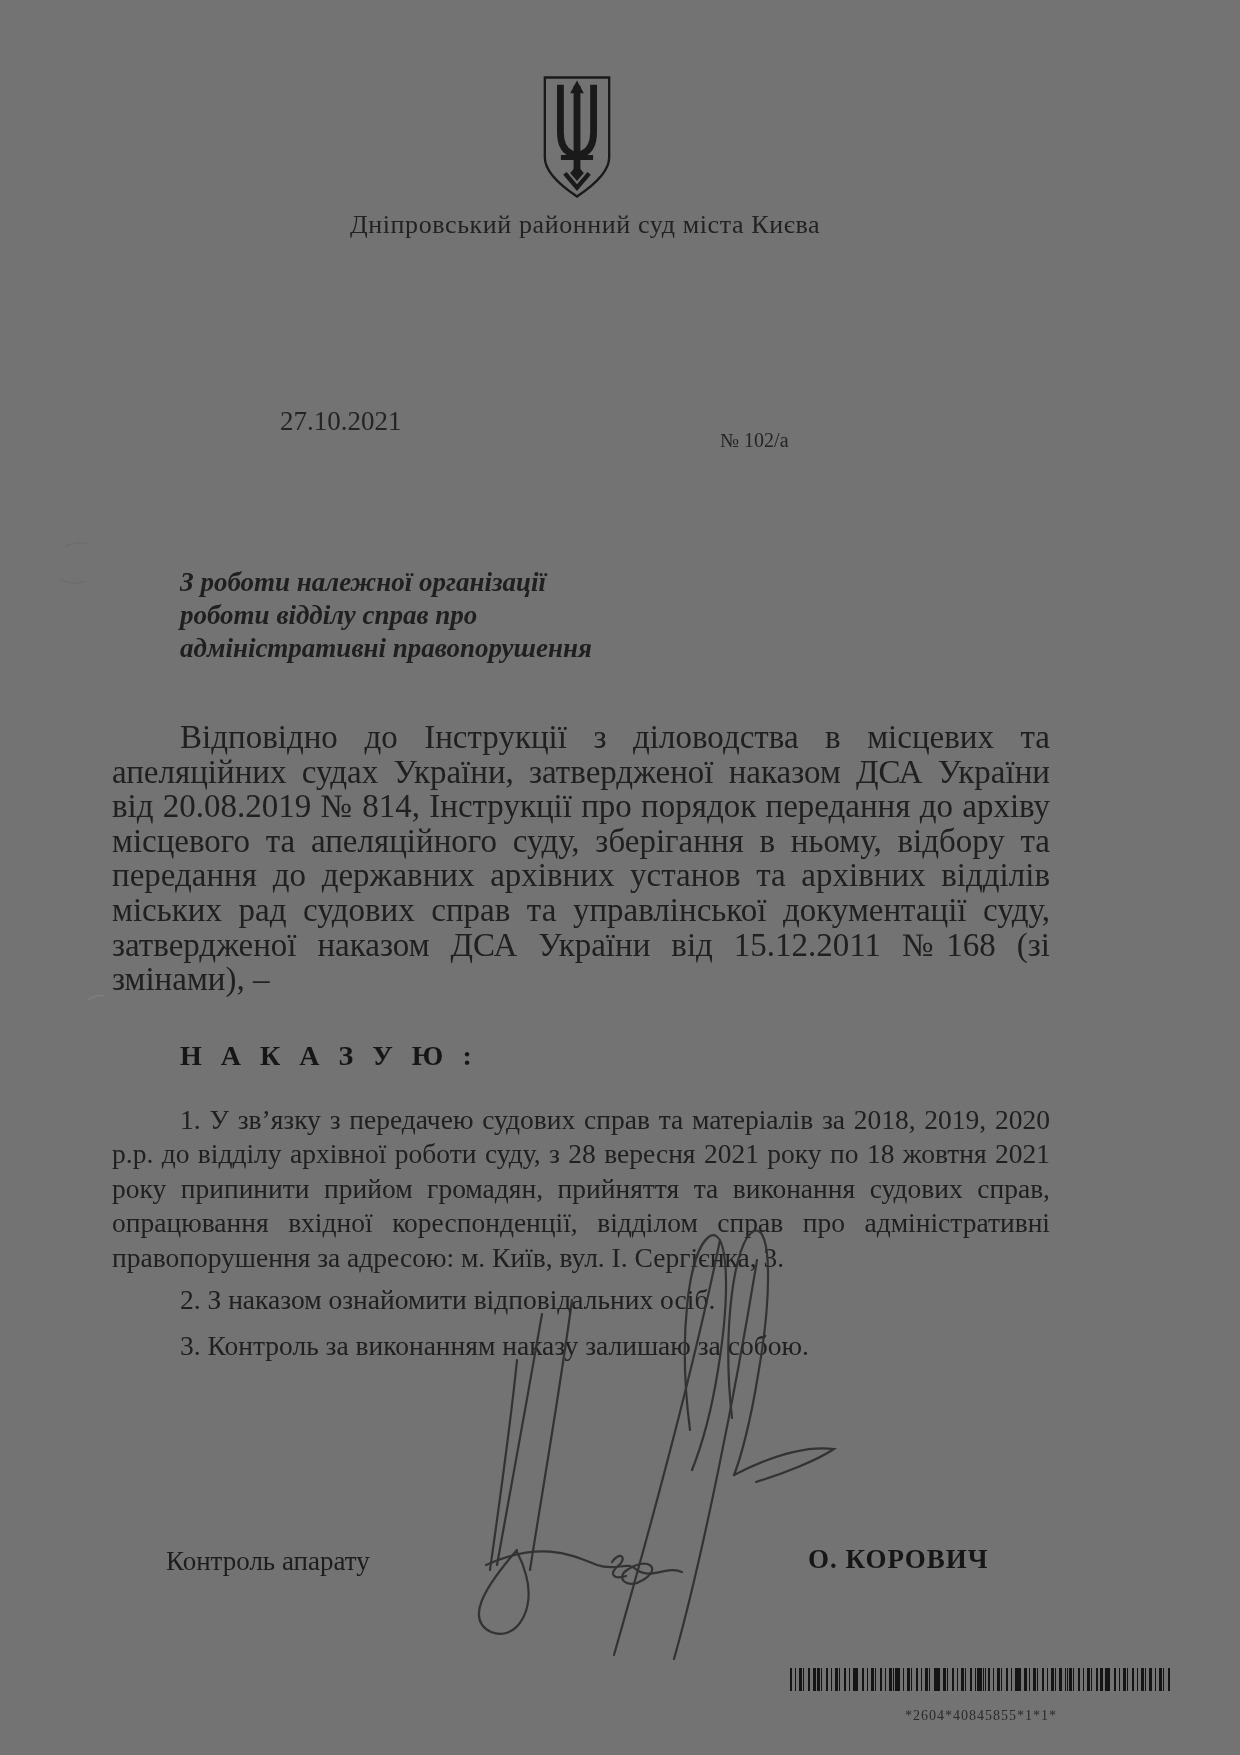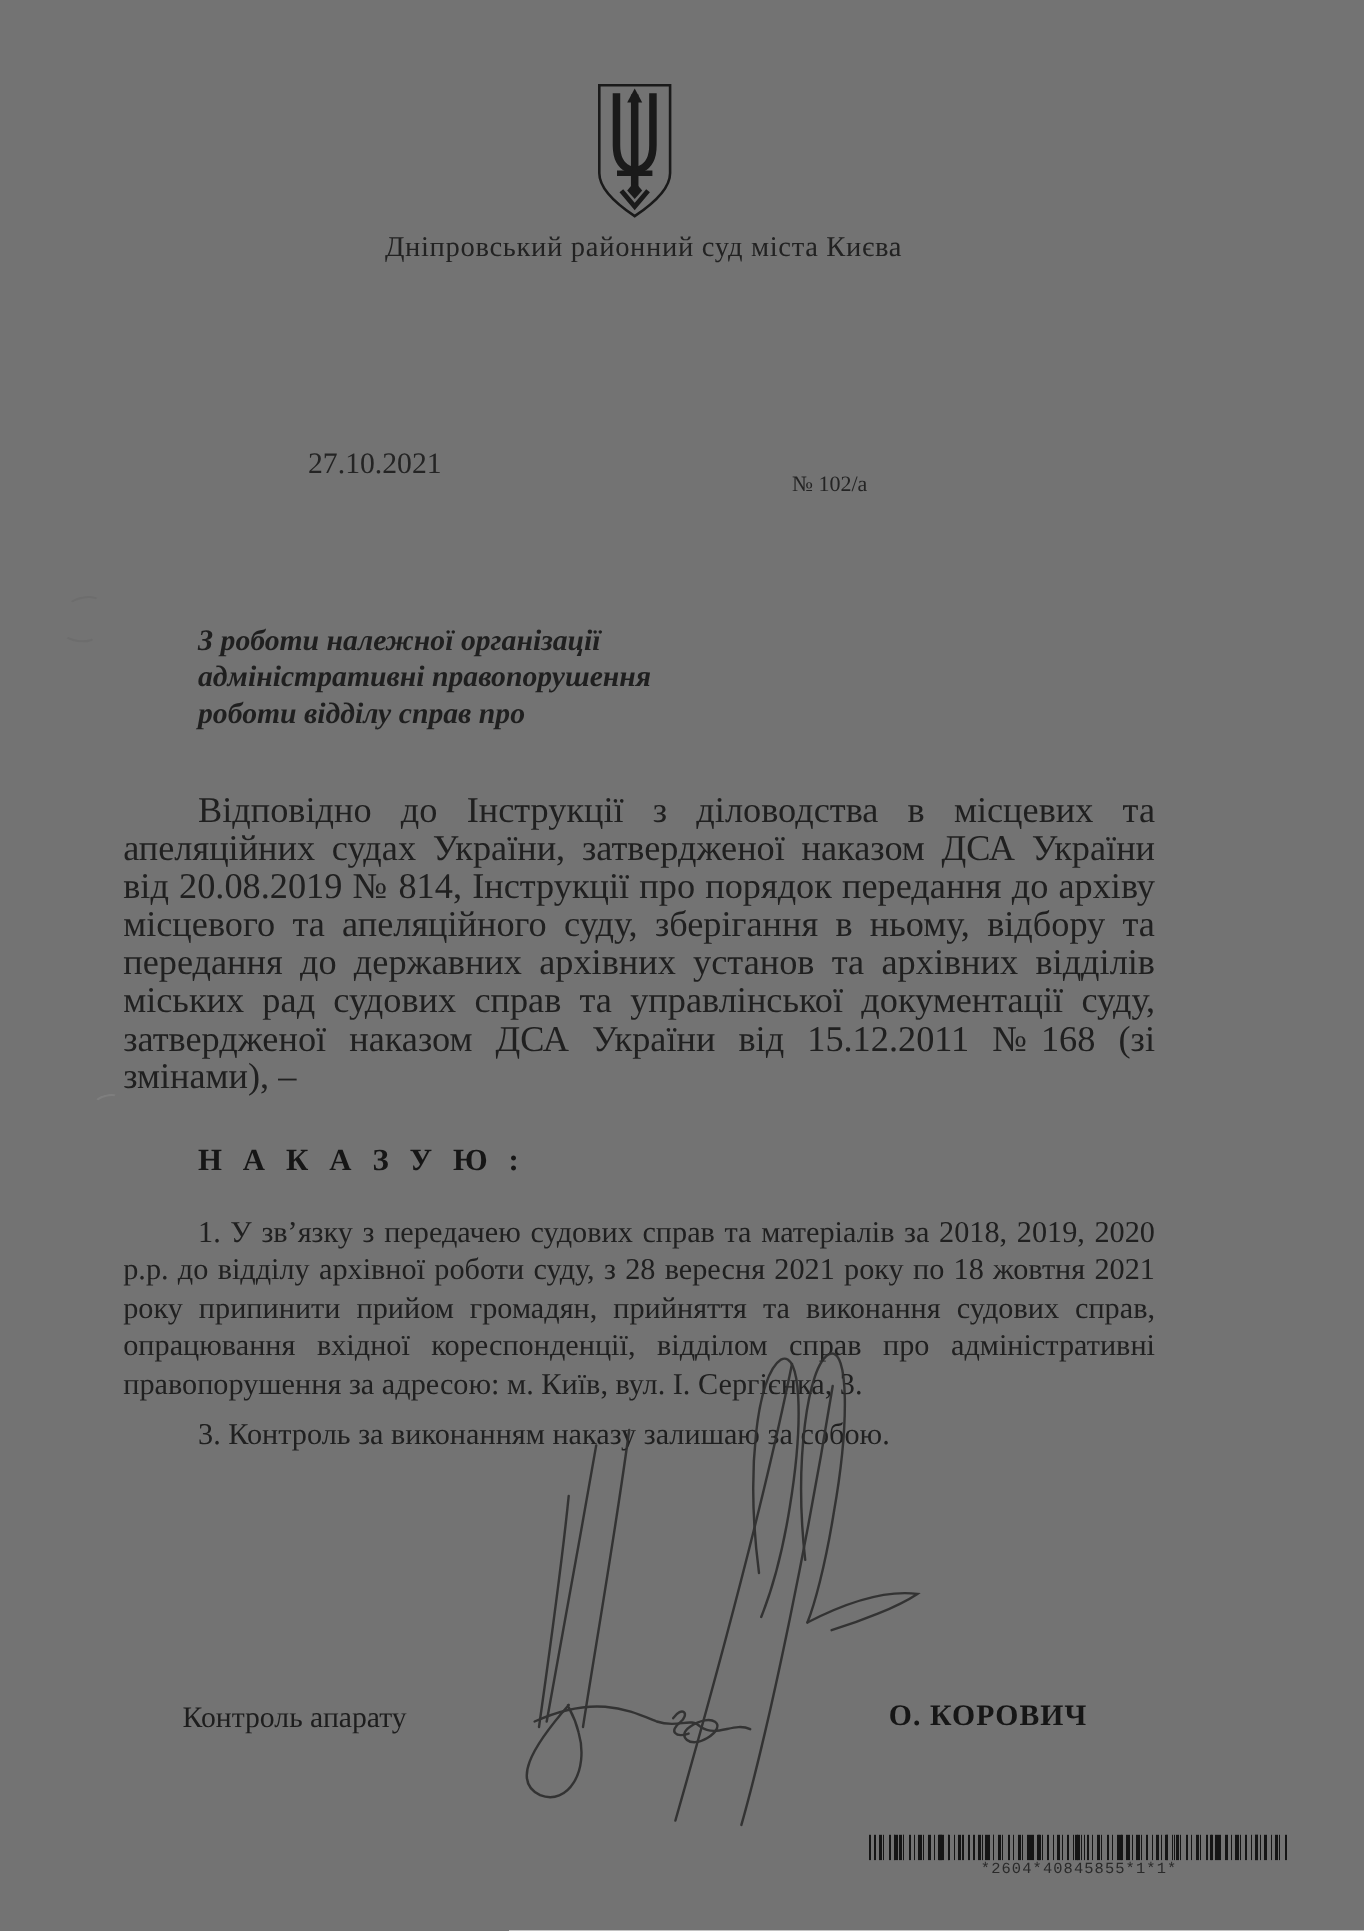--- a/index.html
+++ b/index.html
@@ -59,22 +59,22 @@
   .signature { position:absolute; left:420px; top:1218px; width:430px; height:445px; }
 
   .barcode-wrap { position:absolute; left:790px; top:1668px; width:382px; text-align:center; }
   .bars {
     width:382px; height:23px; margin:0 auto;
     background-image:
       repeating-linear-gradient(90deg,#151515 0 2px,transparent 2px 5px,#151515 5px 6px,transparent 6px 9px,#151515 9px 12px,transparent 12px 13px,#151515 13px 14px,transparent 14px 18px),
       repeating-linear-gradient(90deg,transparent 0 23px,#151515 23px 26px,transparent 26px 31px,#151515 31px 32px,transparent 32px 41px);
   }
   .barcode-text {
-    font-family:Liberation Mono, monospace; font-size:14px; color:#2a2a2a;
-    letter-spacing:1px; margin-top:1px;
+    font-family:Liberation Serif, serif; font-size:14px; color:#2a2a2a;
+    letter-spacing:1px; margin-top:17px;
   }
 </style>
 </head>
 <body>
 
 <div class="page">
 
   <div class="emblem">
     <svg viewBox="0 0 80 130" width="78" height="130">
       <g fill="none" stroke="#1a1a1a" stroke-width="2.4">
@@ -96,30 +96,31 @@
 
   <div class="date-line">27.10.2021</div>
   <div class="num-line">№ 102/а</div>
 
   <div class="artifact a1"></div>
   <div class="artifact a2"></div>
   <div class="artifact a3"></div>
 
   <div class="purpose">
     <div>З роботи належної організації</div>
+    <div>роботи відділу справ про</div>
     <div>адміністративні правопорушення</div>
-    <div>роботи відділу справ про</div>
   </div>
 
   <div class="preamble">Відповідно до Інструкції з діловодства в місцевих та апеляційних судах України, затвердженої наказом ДСА України від 20.08.2019 № 814, Інструкції про порядок передання до архіву місцевого та апеляційного суду, зберігання в ньому, відбору та передання до державних архівних установ та архівних відділів міських рад судових справ та управлінської документації суду, затвердженої наказом ДСА України від 15.12.2011 №168 (зі змінами), –</div>
 
   <div class="order-word">Н А К А З У Ю :</div>
 
   <div class="items">
     <p class="justify">1. У зв’язку з передачею судових справ та матеріалів за 2018, 2019, 2020 р.р. до відділу архівної роботи суду, з 28 вересня 2021 року по 18 жовтня 2021 року припинити прийом громадян, прийняття та виконання судових справ, опрацювання вхідної кореспонденції, відділом справ про адміністративні правопорушення за адресою: м. Київ, вул. І. Сергієнка, 3.</p>
+    <p>2. З наказом ознайомити відповідальних осіб.</p>
     <p>3. Контроль за виконанням наказу залишаю за собою.</p>
   </div>
 
   <div class="signer-title">Контроль апарату</div>
 
   <svg class="signature" viewBox="0 0 430 445">
     <g fill="none" stroke="#2e2e2e" stroke-width="2.2" stroke-linecap="round" opacity="0.92">
       <path d="M270,212 C258,120 268,32 290,18 C308,9 311,72 298,152 C290,202 278,237 272,252"></path>
       <path d="M312,200 C302,112 314,22 334,13 C352,6 352,78 338,157 C330,207 320,242 314,257"></path>
       <path d="M300,22 C272,160 224,332 194,437"></path>

